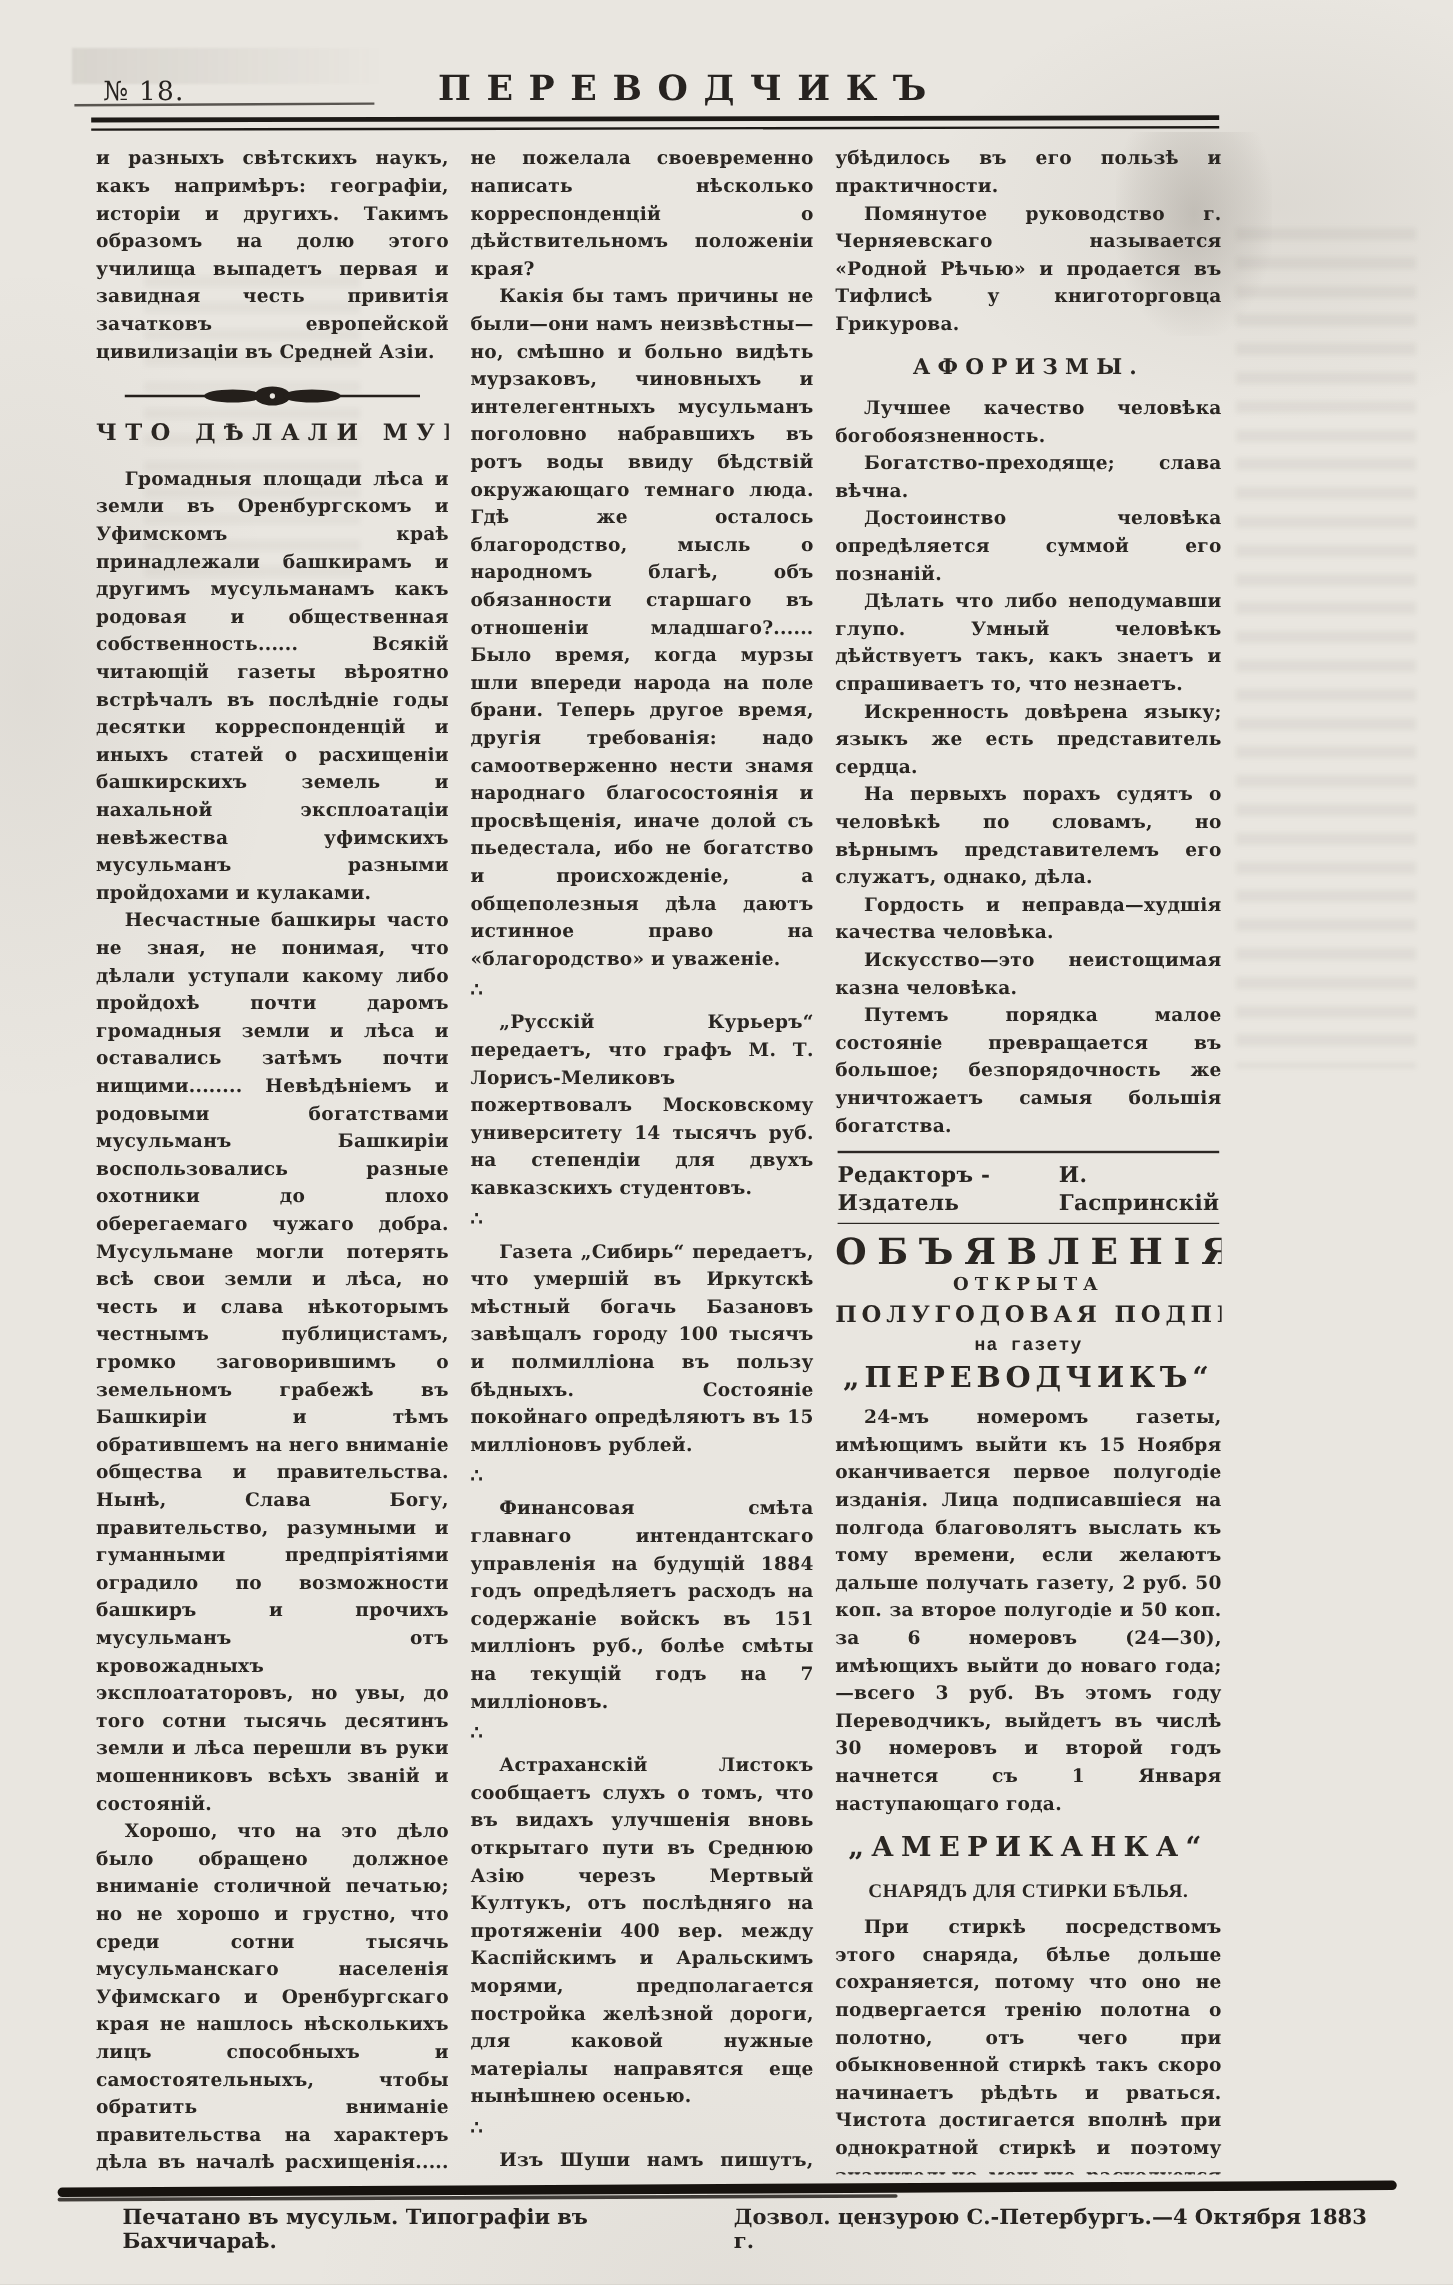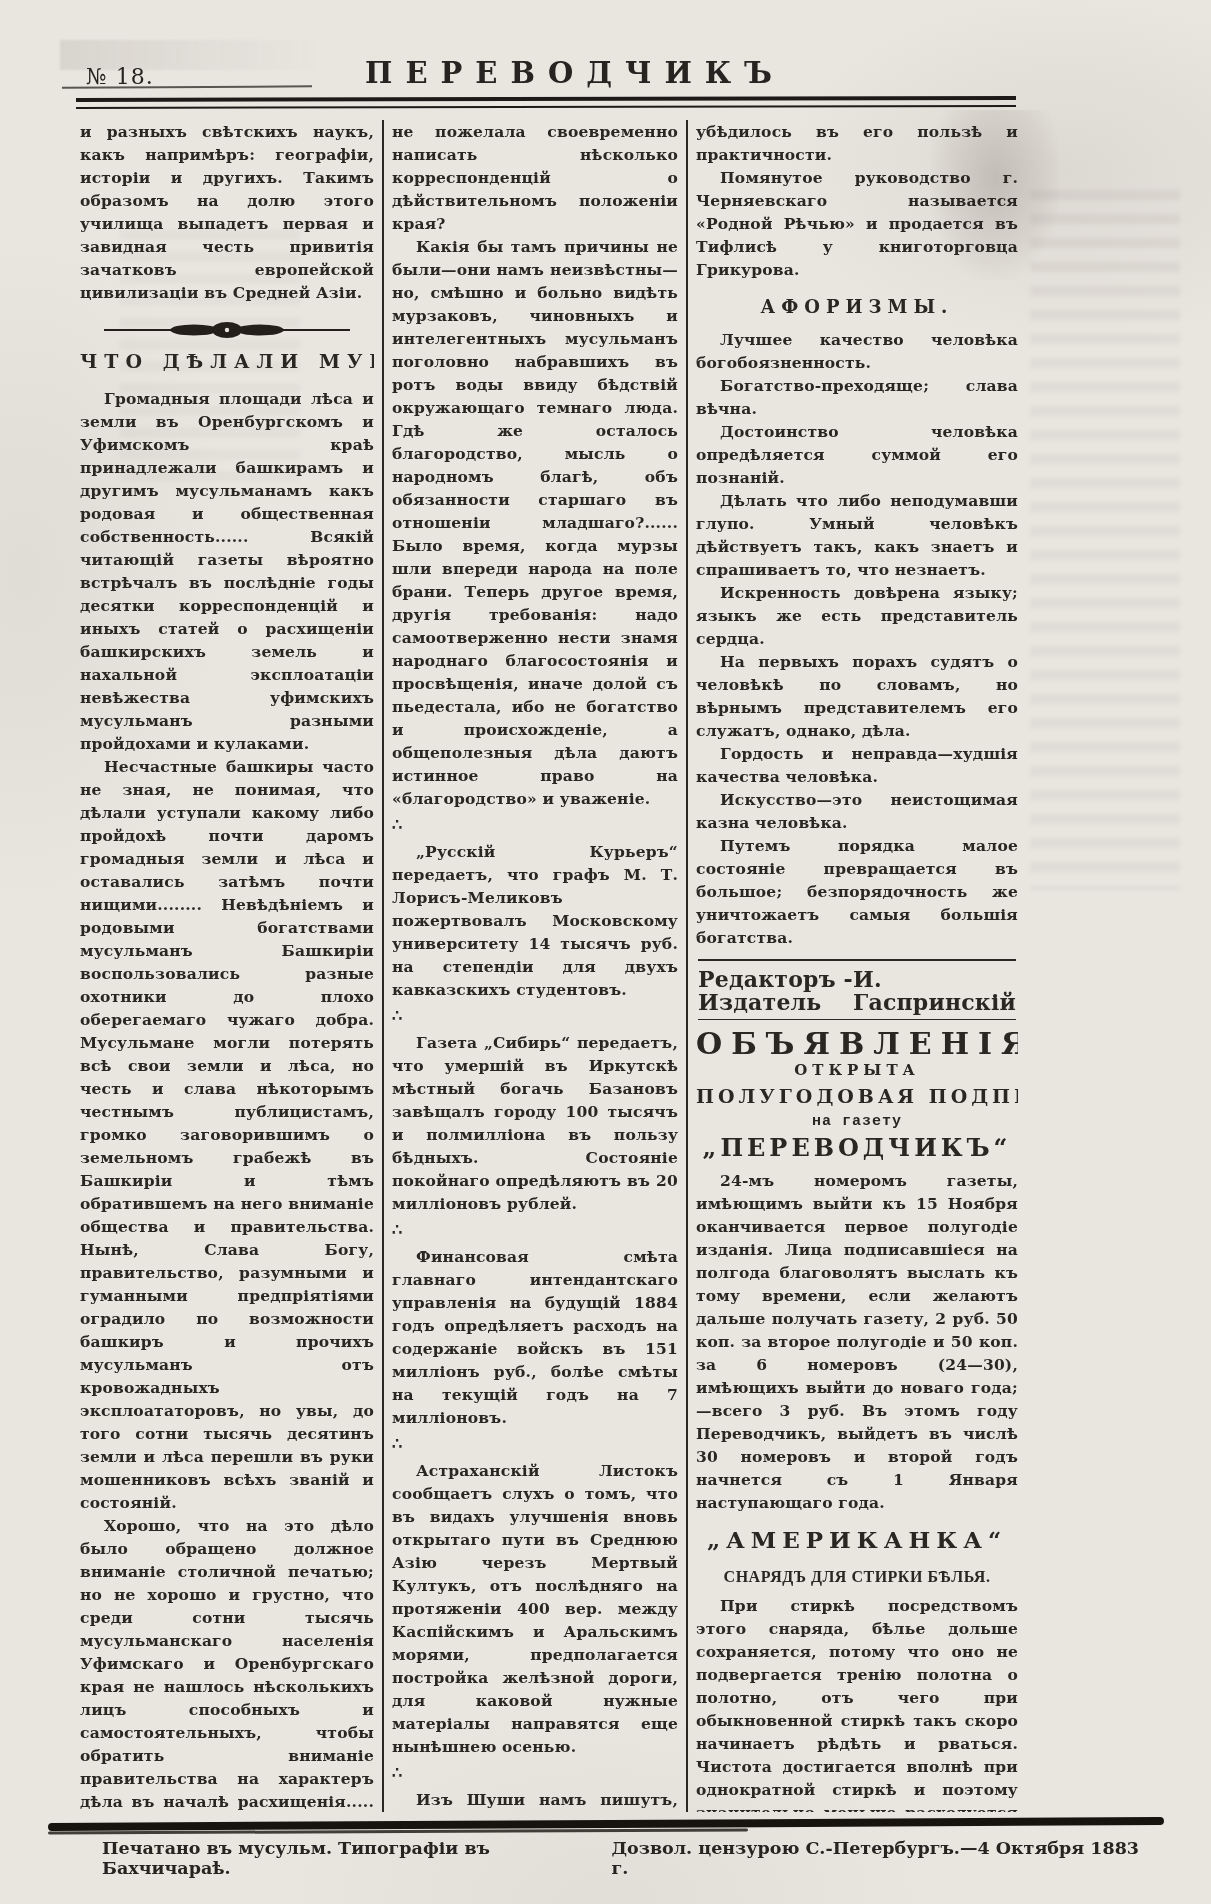--- a/index.html
+++ b/index.html
@@ -26,39 +26,39 @@
   .stain.s4 { left:60px; top:40px; width:260px; height:30px;
     background:linear-gradient(90deg, rgba(100,92,82,.12), transparent); filter:blur(1px); }
 
   .issue-no { position:absolute; left:86px; top:64px; font-size:22px; font-weight:normal; letter-spacing:1px; }
   .issue-strike { position:absolute; left:62px; top:86px; width:250px; border-top:2px solid rgba(40,36,32,.75); transform:rotate(-0.3deg); }
   .masthead { position:absolute; left:0; top:56px; width:1150px; text-align:center;
     font-size:29px; font-weight:bold; letter-spacing:13px; }
   .rule-double { position:absolute; left:76px; top:97px; width:940px; height:5px;
     border-top:4px solid #1d1a17; border-bottom:2px solid #1d1a17; transform:rotate(-0.12deg); }
 
-  .columns { position:absolute; left:80px; top:120px; width:940px; height:1692px; display:flex; }
+  .columns { position:absolute; left:80px; top:120px; width:940px; height:1692px; display:flex;align-items:center; }
   .col { height:100%; overflow:hidden; }
   .c1 { width:294px; }
   .c2 { width:286px; }
   .c3 { width:322px; }
   .vrule { width:2px; background:#2b2723; margin:0 8px; }
 
   .col { font-size:15.5px; line-height:23px; font-weight:bold; letter-spacing:.2px; color:#2a2622; }
   .col p { margin:0; text-indent:24px; text-align:justify; }
   .col p.noindent { text-indent:0; }
 
   .ornament { display:block; margin:16px auto 10px; }
   .article-heading { text-align:center; font-size:19px; letter-spacing:7px; margin:10px 0 14px; white-space:nowrap; }
   .asterism { text-align:center; font-size:16px; line-height:30px; letter-spacing:7px; text-indent:0 !important; }
 
   .aphorisms-title { text-align:center; font-size:18px; letter-spacing:6px; margin:14px 0 10px; }
   .thin-rule { border:none; border-top:2px solid #2b2723; margin:10px 2px 0; }
   .thin-rule.l2 { border-top-width:1px; margin-top:3px; }
-  .editor-line { display:flex; justify-content:space-between; font-size:22px; padding:7px 2px 2px; }
+  .editor-line { display:flex; justify-content:space-between; font-size:18px; padding:7px 2px 2px; }
 
   .ads-title { text-align:center; font-size:30px; letter-spacing:9px; margin:12px 0 2px; white-space:nowrap; }
   .ads-open { text-align:center; font-size:15px; letter-spacing:5px; margin:4px 0 0; }
   .ads-sub  { text-align:center; font-size:19px; letter-spacing:4px; margin:3px 0 0; white-space:nowrap; }
   .ads-on   { text-align:center; font-size:15px; letter-spacing:1px; margin:2px 0 0;font-family:Liberation Mono, monospace; }
   .ads-paper{ text-align:center; font-size:24px; letter-spacing:4px; margin:3px 0 10px; white-space:nowrap; }
 
   .amk-title { text-align:center; font-size:23px; letter-spacing:6px; margin:14px 0 14px; white-space:nowrap; }
   .amk-sub   { text-align:center; font-size:16px; letter-spacing:.5px; margin:2px 0 6px;font-family:Liberation Serif, serif; }
 
@@ -103,21 +103,21 @@
     </div>
 
     <div class="vrule"></div>
 
     <div class="col c2">
       <p class="noindent">не пожелала своевременно написать нѣсколько корреспонденцій о дѣйствительномъ положеніи края?</p>
       <p>Какія бы тамъ причины не были—они намъ неизвѣстны—но, смѣшно и больно видѣть мурзаковъ, чиновныхъ и интелегентныхъ мусульманъ поголовно набравшихъ въ ротъ воды ввиду бѣдствій окружающаго темнаго люда. Гдѣ же осталось благородство, мысль о народномъ благѣ, объ обязанности старшаго въ отношеніи младшаго?...... Было время, когда мурзы шли впереди народа на поле брани. Теперь другое время, другія требованія: надо самоотверженно нести знамя народнаго благосостоянія и просвѣщенія, иначе долой съ пьедестала, ибо не богатство и происхожденіе, а общеполезныя дѣла даютъ истинное право на «благородство» и уваженіе.</p>
       <p class="asterism">∴</p>
       <p>„Русскій Курьеръ“ передаетъ, что графъ М. Т. Лорисъ-Меликовъ пожертвовалъ Московскому университету 14 тысячъ руб. на степендіи для двухъ кавказскихъ студентовъ.</p>
       <p class="asterism">∴</p>
-      <p>Газета „Сибирь“ передаетъ, что умершій въ Иркутскѣ мѣстный богачь Базановъ завѣщалъ городу 100 тысячъ и полмилліона въ пользу бѣдныхъ. Состояніе покойнаго опредѣляютъ въ 20 милліоновъ рублей.</p>
+      <p>Газета „Сибирь“ передаетъ, что умершій въ Иркутскѣ мѣстный богачь Базановъ завѣщалъ городу 100 тысячъ и полмилліона въ пользу бѣдныхъ. Состояніе покойнаго опредѣляютъ въ 15 милліоновъ рублей.</p>
       <p class="asterism">∴</p>
       <p>Финансовая смѣта главнаго интендантскаго управленія на будущій 1884 годъ опредѣляетъ расходъ на содержаніе войскъ въ 151 милліонъ руб., болѣе смѣты на текущій годъ на 7 милліоновъ.</p>
       <p class="asterism">∴</p>
       <p>Астраханскій Листокъ сообщаетъ слухъ о томъ, что въ видахъ улучшенія вновь открытаго пути въ Среднюю Азію черезъ Мертвый Култукъ, отъ послѣдняго на протяженіи 400 вер. между Каспійскимъ и Аральскимъ морями, предполагается постройка желѣзной дороги, для каковой нужные матеріалы направятся еще нынѣшнею осенью.</p>
       <p class="asterism">∴</p>
       <p>Изъ Шуши намъ пишутъ, что тамъ сдѣланъ опытъ обученія и примѣненія звуковаго метода къ татарской грамотѣ. Опытъ далъ отличный результатъ и мѣстныя ходжи и мектебдары сочувственно отнеслись къ полезному нововведенію. Руководство по звуковому методу составлено г. Черняевскимъ, глубоко честнымъ педагогомъ Закавказья. Уважаемый всѣми, онъ заслуживаетъ особенной признательности мусульманъ, какъ составитель перваго руководства по звуковому методу на татарскомъ языкѣ.</p>
 
     </div>
 
     <div class="vrule"></div>

